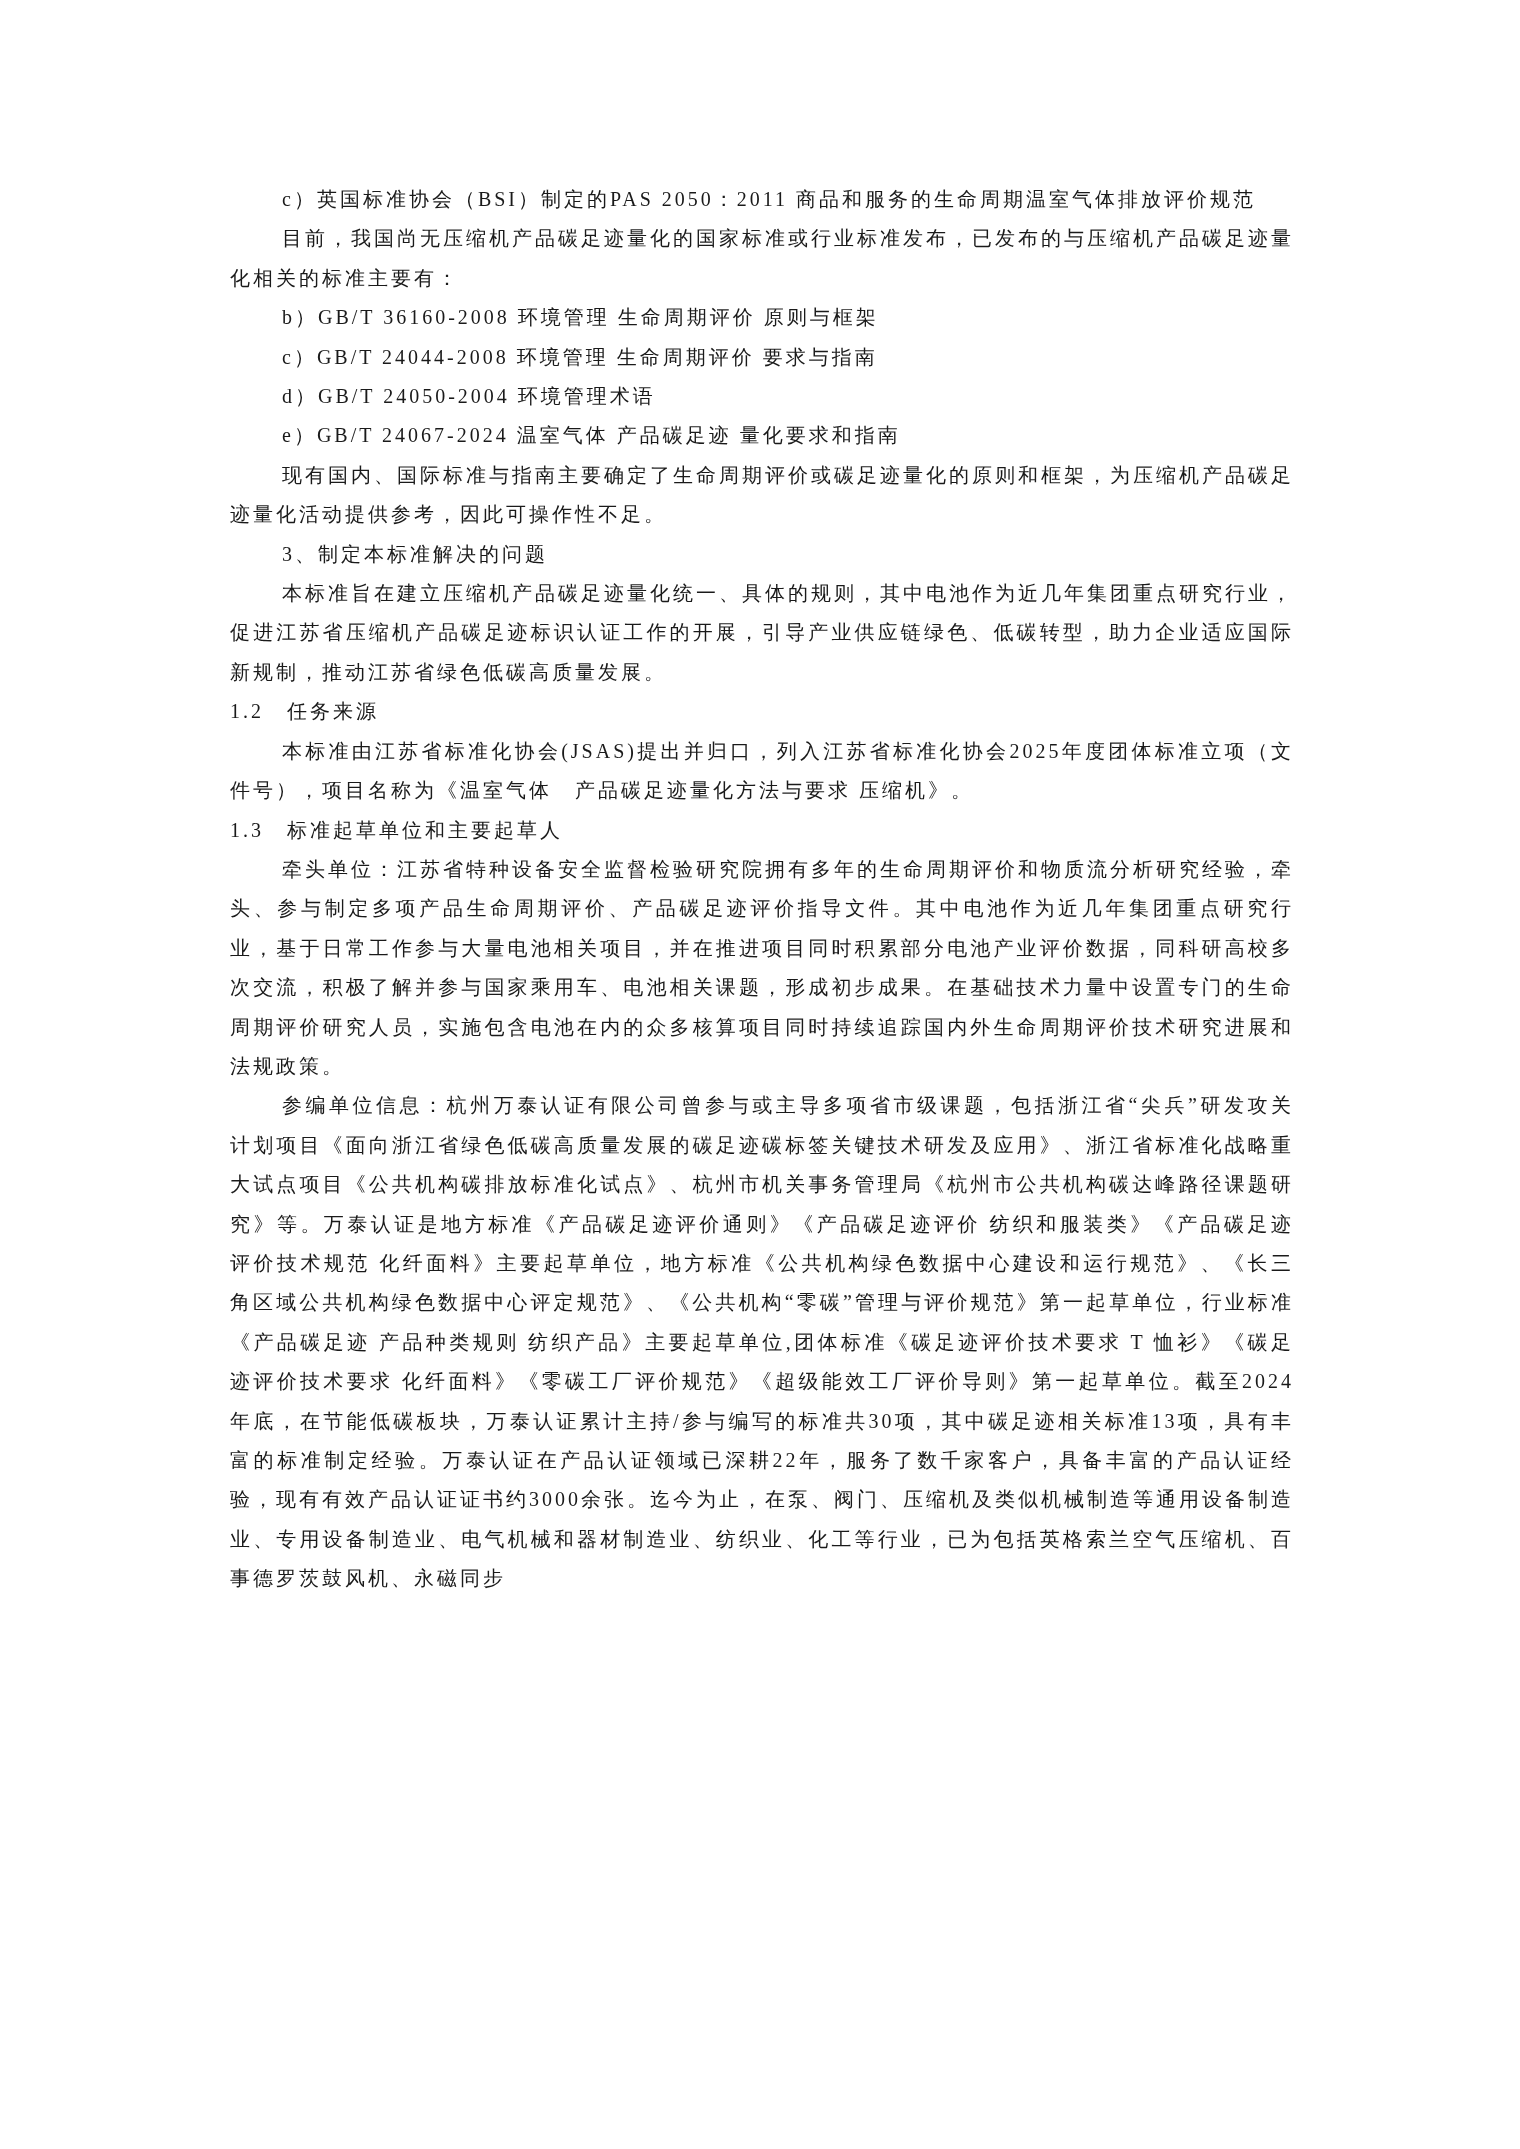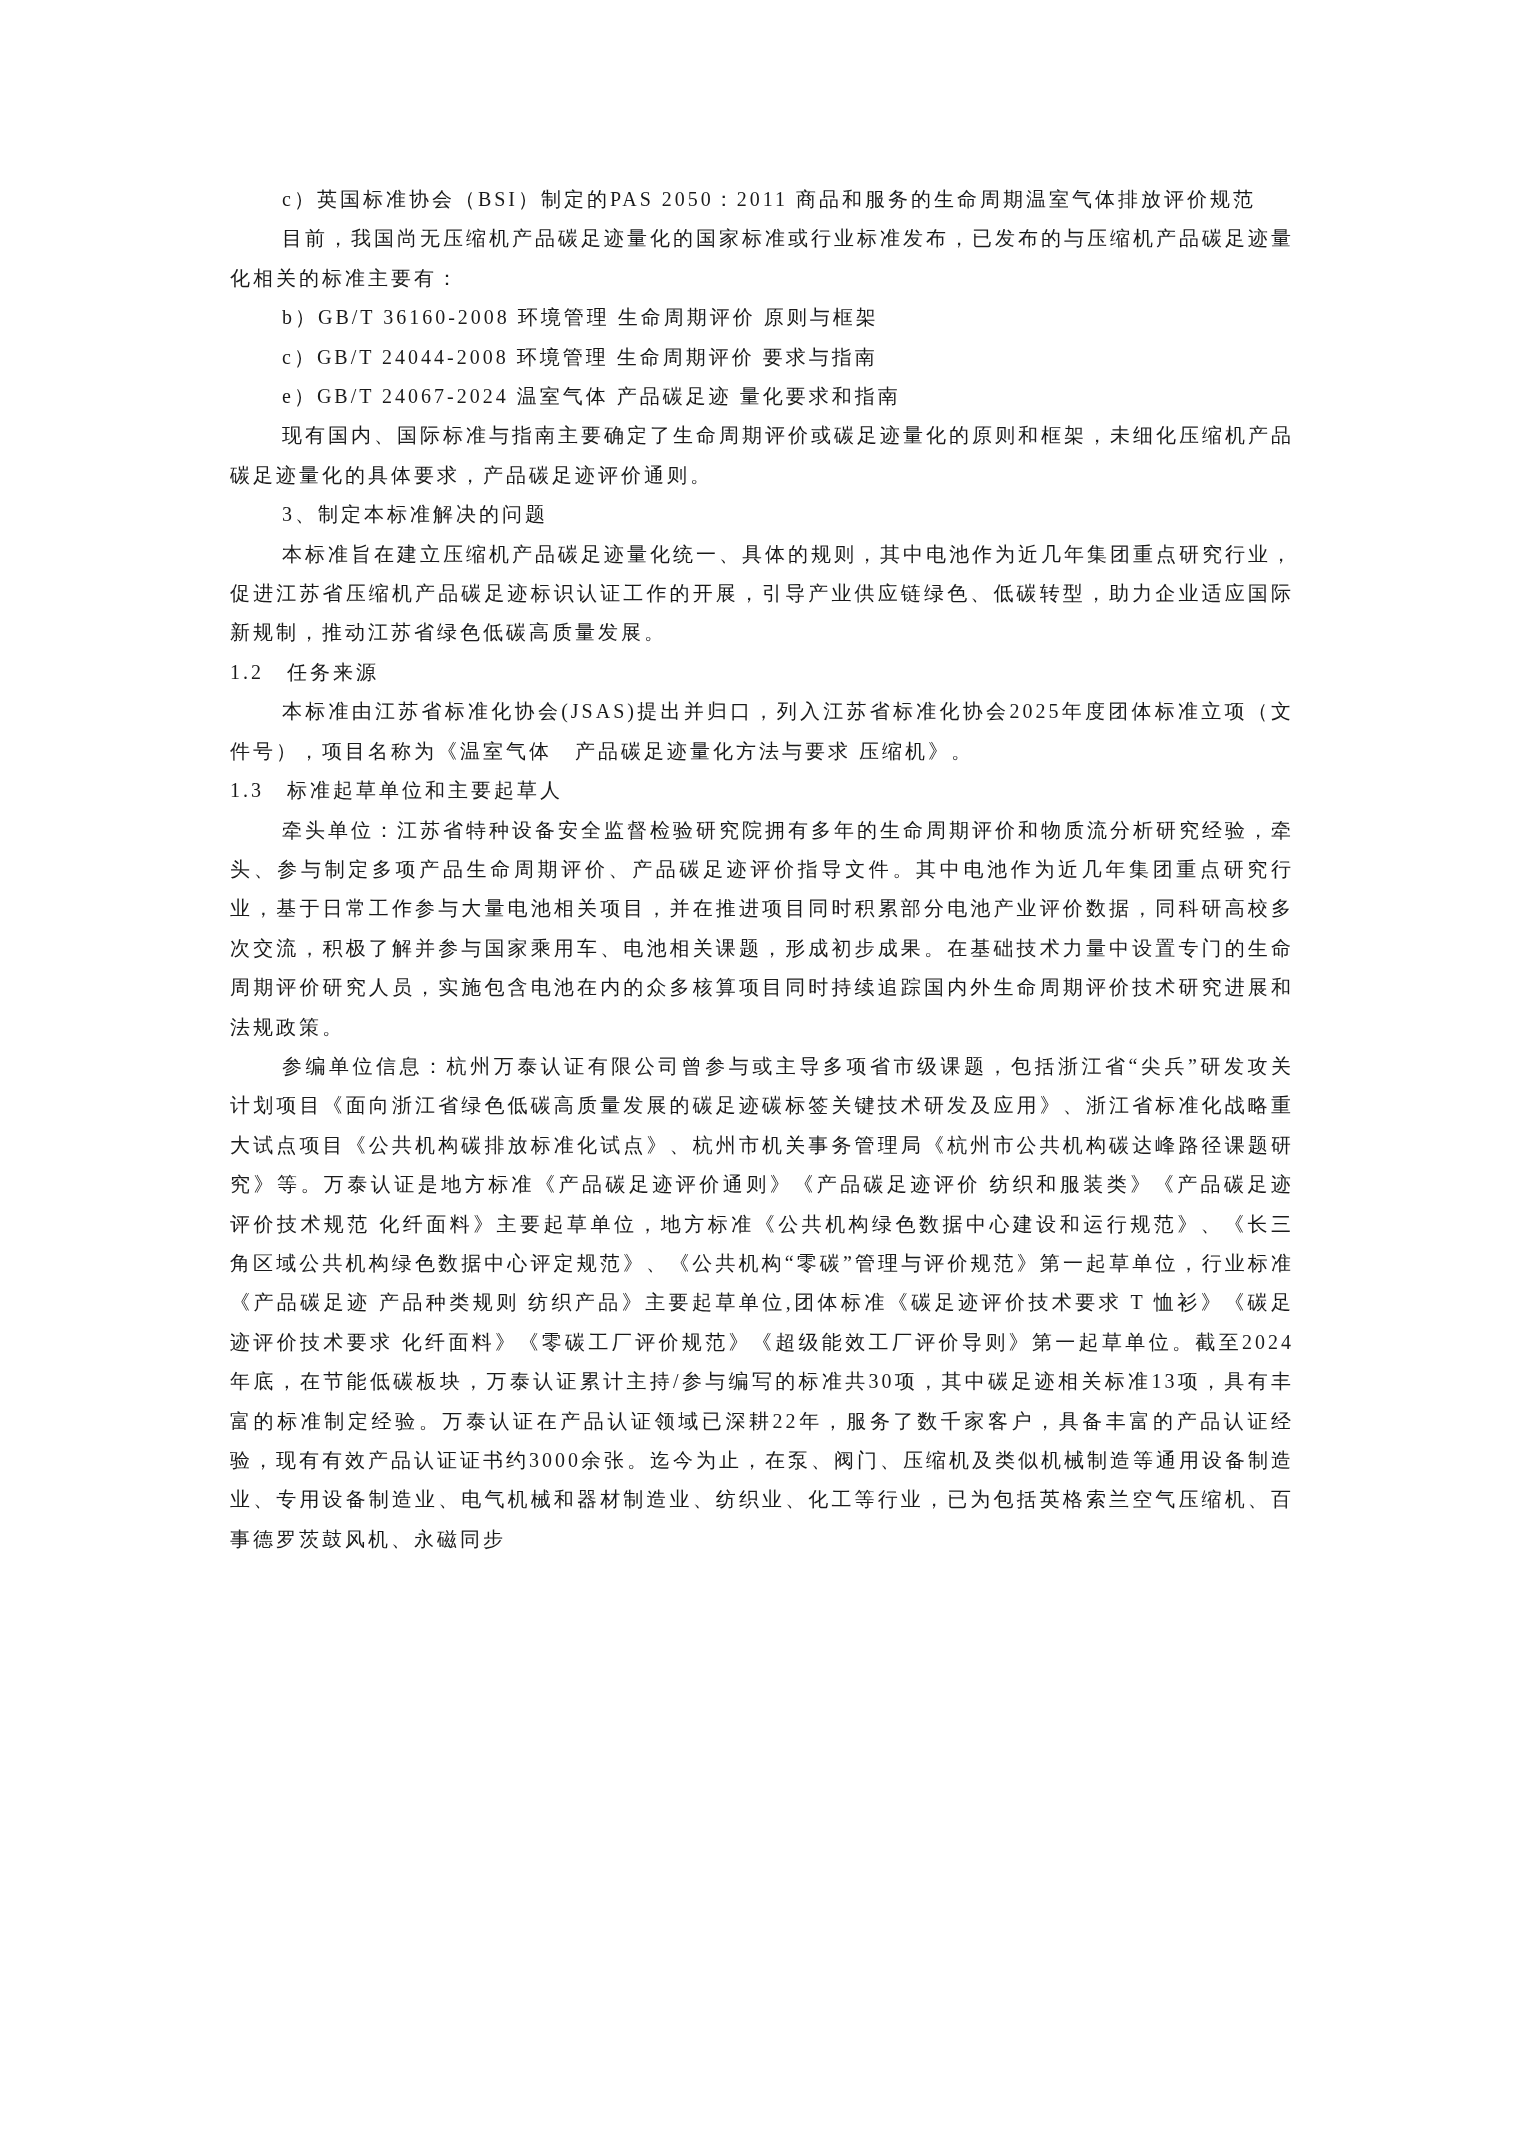--- a/index.html
+++ b/index.html
@@ -43,22 +43,23 @@
   }
 </style>
 </head>
 <body style="background: rgb(255, 255, 255);">
 
 <div class="doc" id="doc-root" style="color: rgb(26, 26, 26);">
     <p class="para">c）英国标准协会（BSI）制定的PAS 2050：2011 商品和服务的生命周期温室气体排放评价规范</p>
     <p class="para">目前，我国尚无压缩机产品碳足迹量化的国家标准或行业标准发布，已发布的与压缩机产品碳足迹量化相关的标准主要有：</p>
     <p class="para">b）GB/T 36160-2008 环境管理 生命周期评价 原则与框架</p>
     <p class="para">c）GB/T 24044-2008 环境管理 生命周期评价 要求与指南</p>
+    <p class="para">d）GB/T 24050-2004 环境管理术语</p>
     <p class="para">e）GB/T 24067-2024 温室气体 产品碳足迹 量化要求和指南</p>
-    <p class="para">现有国内、国际标准与指南主要确定了生命周期评价或碳足迹量化的原则和框架，未细化压缩机产品碳足迹量化的具体要求，产品碳足迹评价通则。</p>
+    <p class="para">现有国内、国际标准与指南主要确定了生命周期评价或碳足迹量化的原则和框架，为压缩机产品碳足迹量化活动提供参考，因此可操作性不足。</p>
     <p class="heading-indent">3、制定本标准解决的问题</p>
     <p class="para">本标准旨在建立压缩机产品碳足迹量化统一、具体的规则，其中电池作为近几年集团重点研究行业，促进江苏省压缩机产品碳足迹标识认证工作的开展，引导产业供应链绿色、低碳转型，助力企业适应国际新规制，推动江苏省绿色低碳高质量发展。</p>
     <p class="heading">1.2　任务来源</p>
     <p class="para">本标准由江苏省标准化协会(JSAS)提出并归口，列入江苏省标准化协会2025年度团体标准立项（文件号），项目名称为《温室气体　产品碳足迹量化方法与要求 压缩机》。</p>
     <p class="heading">1.3　标准起草单位和主要起草人</p>
     <p class="para">牵头单位：江苏省特种设备安全监督检验研究院拥有多年的生命周期评价和物质流分析研究经验，牵头、参与制定多项产品生命周期评价、产品碳足迹评价指导文件。其中电池作为近几年集团重点研究行业，基于日常工作参与大量电池相关项目，并在推进项目同时积累部分电池产业评价数据，同科研高校多次交流，积极了解并参与国家乘用车、电池相关课题，形成初步成果。在基础技术力量中设置专门的生命周期评价研究人员，实施包含电池在内的众多核算项目同时持续追踪国内外生命周期评价技术研究进展和法规政策。</p>
     <p class="para">参编单位信息：杭州万泰认证有限公司曾参与或主导多项省市级课题，包括浙江省“尖兵”研发攻关计划项目《面向浙江省绿色低碳高质量发展的碳足迹碳标签关键技术研发及应用》、浙江省标准化战略重大试点项目《公共机构碳排放标准化试点》、杭州市机关事务管理局《杭州市公共机构碳达峰路径课题研究》等。万泰认证是地方标准《产品碳足迹评价通则》《产品碳足迹评价 纺织和服装类》《产品碳足迹评价技术规范 化纤面料》主要起草单位，地方标准《公共机构绿色数据中心建设和运行规范》、《长三角区域公共机构绿色数据中心评定规范》、《公共机构“零碳”管理与评价规范》第一起草单位，行业标准《产品碳足迹 产品种类规则 纺织产品》主要起草单位,团体标准《碳足迹评价技术要求 T 恤衫》《碳足迹评价技术要求 化纤面料》《零碳工厂评价规范》《超级能效工厂评价导则》第一起草单位。截至2024年底，在节能低碳板块，万泰认证累计主持/参与编写的标准共30项，其中碳足迹相关标准13项，具有丰富的标准制定经验。万泰认证在产品认证领域已深耕22年，服务了数千家客户，具备丰富的产品认证经验，现有有效产品认证证书约3000余张。迄今为止，在泵、阀门、压缩机及类似机械制造等通用设备制造业、专用设备制造业、电气机械和器材制造业、纺织业、化工等行业，已为包括英格索兰空气压缩机、百事德罗茨鼓风机、永磁同步</p>
   </div>
 
 </body></html>

